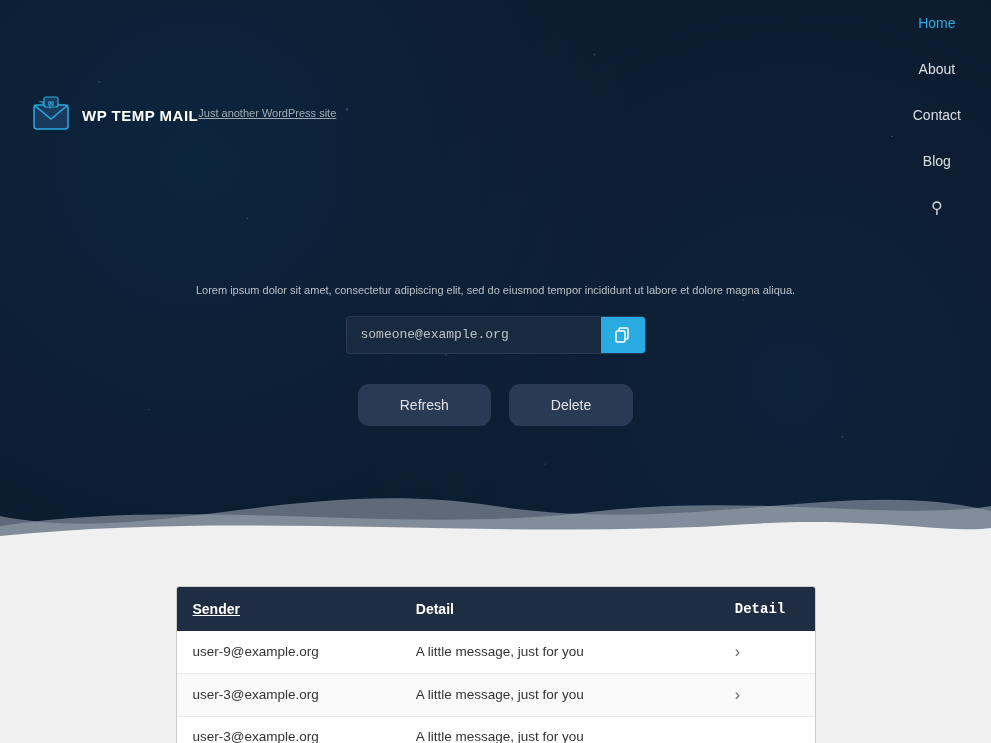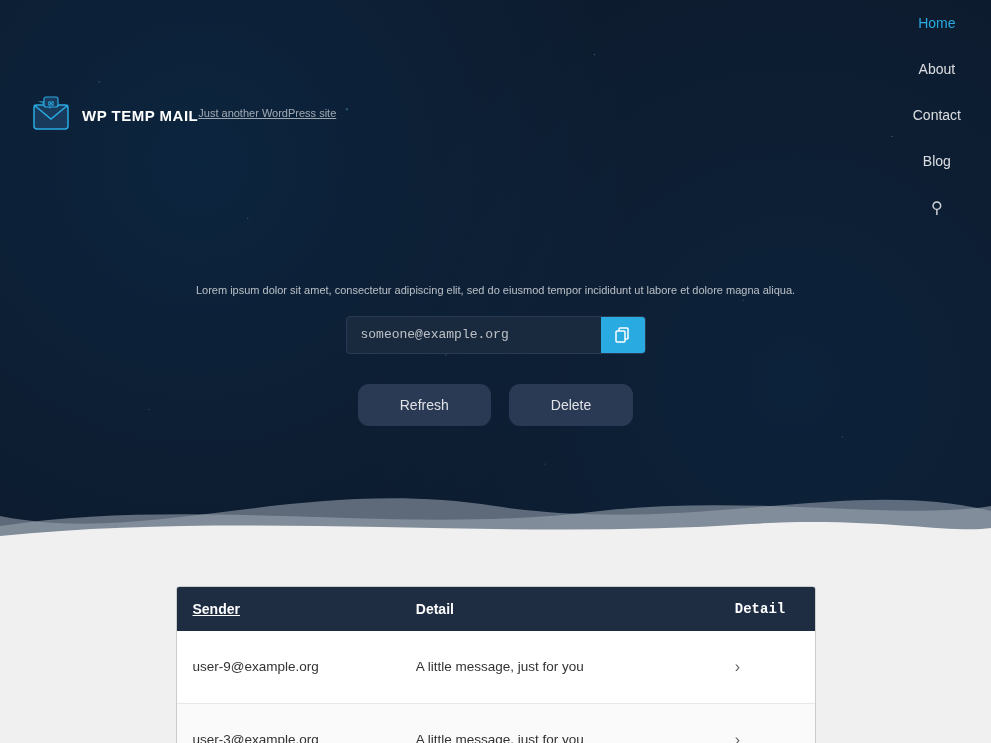--- a/index.html
+++ b/index.html
@@ -230,21 +230,21 @@
 
     .inbox-table tbody tr:last-child {
       border-bottom: none;
     }
 
     .inbox-table tbody tr:nth-child(even) {
       background: #fafafa;
     }
 
     .inbox-table tbody td {
-      padding: 27px 16px;
+      padding: 12px 16px;
       font-size: 13.5px;
       color: #333;
     }
 
     .detail-arrow {
       color: #666;
       font-size: 16px;
     }
 
     .col-sender { width: 35%; text-decoration: underline; }

